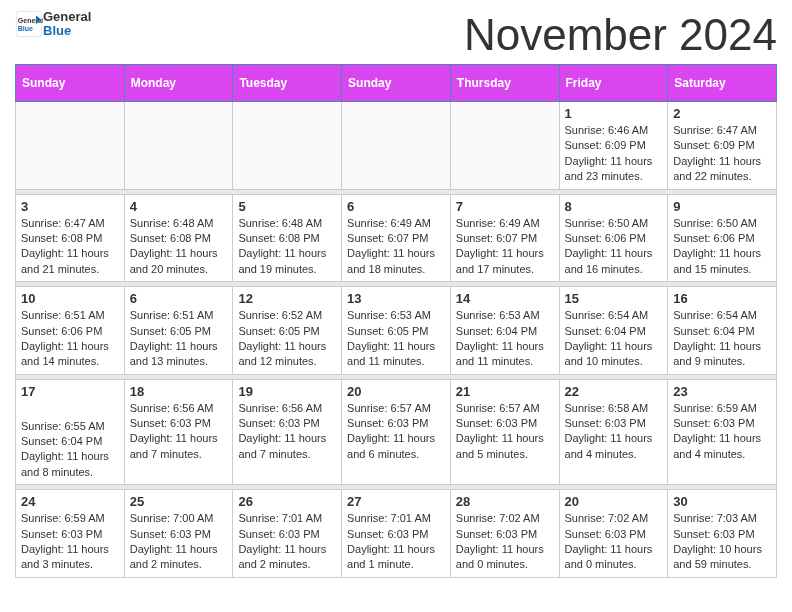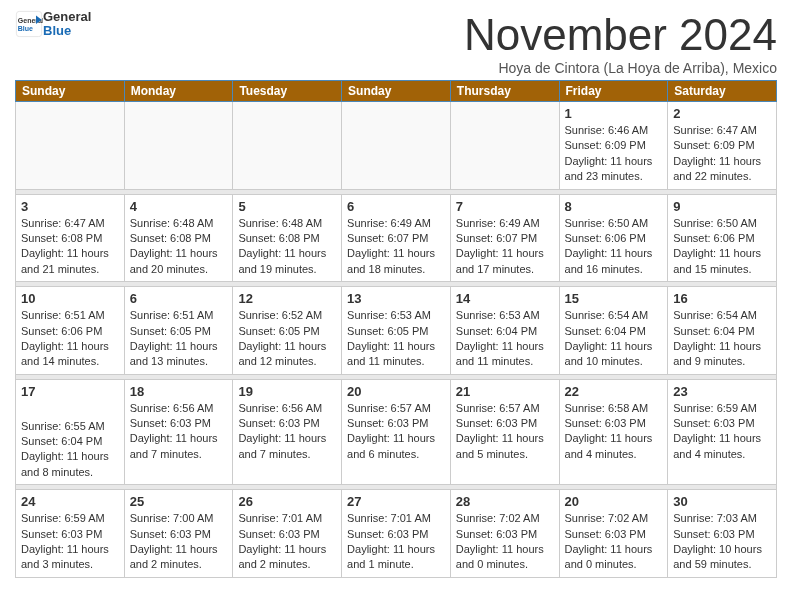--- a/index.html
+++ b/index.html
@@ -35,26 +35,26 @@
     .location-title {
       font-size: 14px;
       color: #555;
     }
     .calendar {
       width: 100%;
       border-collapse: collapse;
       border: 1px solid #ccc;
     }
     .calendar th {
-      background-color: #a16207;
+      background-color: #d946ef;
       color: #fff;
       font-size: 12px;
       font-weight: bold;
       text-align: left;
-      padding: 3px 6px;
+      padding: 11px 6px;
       border: 1px solid #4a87b8;
     }
     .calendar td {
       width: 14.28%;
       vertical-align: top;
       border: 1px solid #ccc;
       padding: 4px 5px;
       font-size: 10px;
       color: #333;
       background: #fff;
@@ -92,21 +92,20 @@
     </svg>
     <div>
       <div style="font-size:13px; font-weight:bold; line-height:1.1;">
         <span style="color:#333;">General</span><br>
         <span style="color:#1a6bb5;">Blue</span>
       </div>
     </div>
   </div>
   <div class="title-area">
     <div class="month-title">November 2024</div>
-    <div class="location-title">Hoya de Cintora (La Hoya de Arriba), Mexico</div>
   </div>
 </div>
 
 <table class="calendar">
   <thead>
     <tr>
     <th>Sunday</th>
         <th>Monday</th>
         <th>Tuesday</th>
         <th>Sunday</th>

